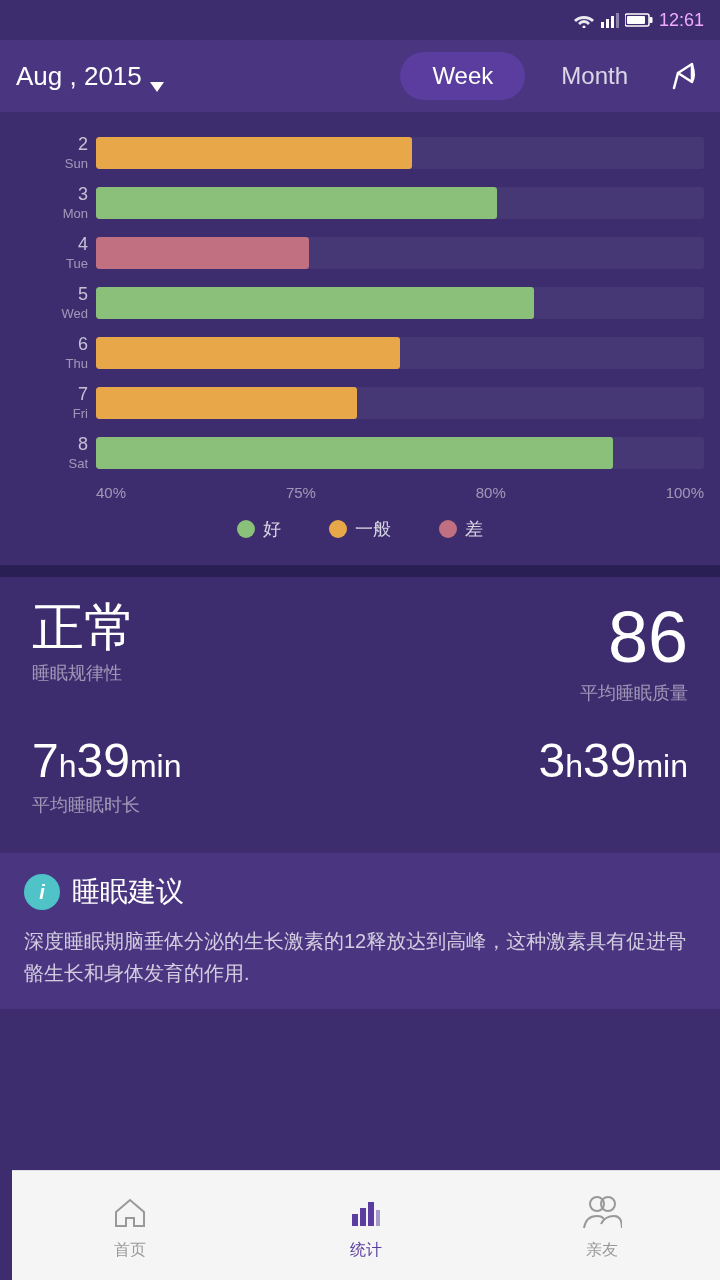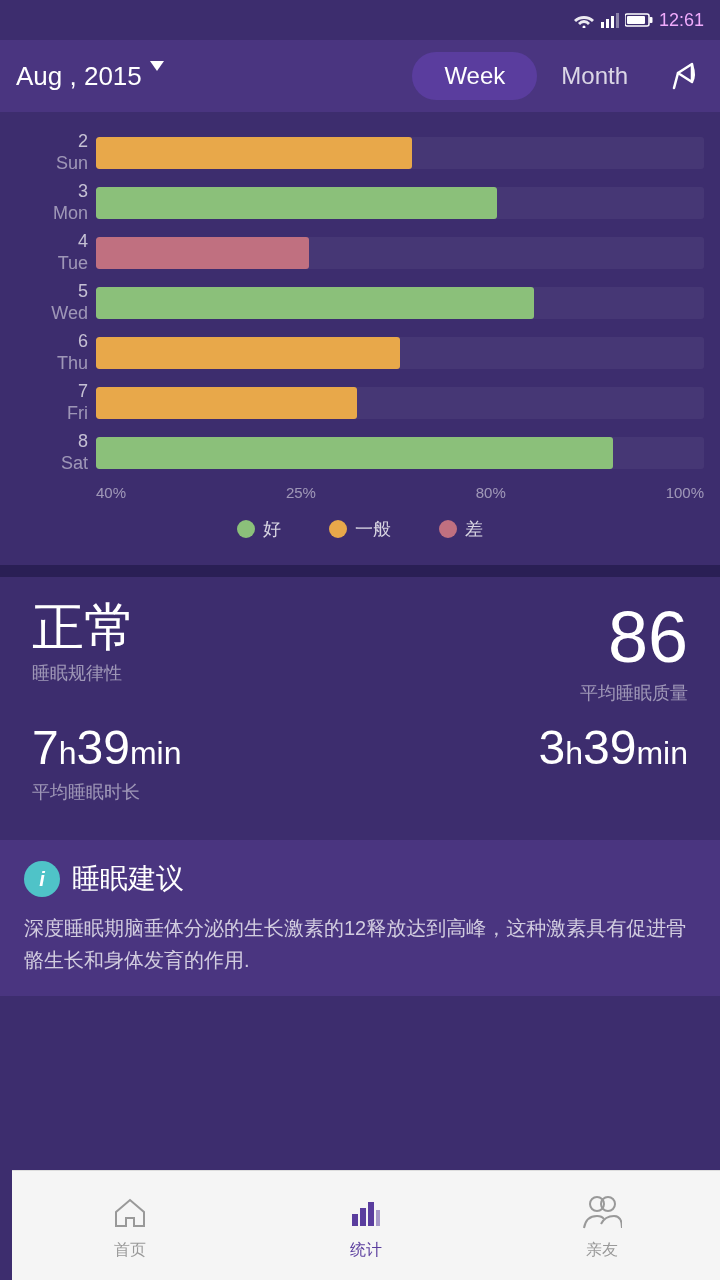--- a/index.html
+++ b/index.html
@@ -39,41 +39,41 @@
     .header {
       background: #4a3580;
       height: 72px;
       display: flex;
       align-items: center;
       padding: 0 16px;
       gap: 12px;
     }
     .date-selector {
       display: flex;
-      align-items: flex-start;
+      align-items: flex-end;
       gap: 6px;
       flex: 1;
     }
     .date-text {
       font-size: 26px;
       font-weight: 400;
       color: white;
     }
     .dropdown-arrow {
       width: 0;
       height: 0;
       border-left: 7px solid transparent;
       border-right: 7px solid transparent;
       border-top: 10px solid white;
       margin-left: 2px;
     }
     .tab-group {
       display: flex;
       align-items: center;
-      gap: 0;
+      gap: 12px;
     }
     .tab-week {
       background: #5a3d9e;
       border-radius: 30px;
       padding: 10px 32px;
       font-size: 24px;
       color: white;
       font-weight: 500;
     }
     .tab-month {
@@ -120,21 +120,21 @@
       color: rgba(255,255,255,0.6);
       font-size: 14px;
       line-height: 1.2;
     }
     .day-label .day-num {
       font-size: 18px;
       color: rgba(255,255,255,0.7);
       display: block;
     }
     .day-label .day-name {
-      font-size: 18px;
+      font-size: 13px;
       color: rgba(255,255,255,0.5);
       display: block;
     }
     .bar-track {
       flex: 1;
       height: 32px;
       background: rgba(255,255,255,0.05);
       border-radius: 3px;
       overflow: hidden;
     }
@@ -187,21 +187,21 @@
     }
 
     
     .stats-section {
       background: #3d2d6e;
       padding: 24px 32px;
     }
     .stats-grid {
       display: grid;
       grid-template-columns: 1fr 1fr;
-      gap: 19px 16px;
+      gap: 32px 16px;
     }
     .stat-item {
       display: flex;
       flex-direction: column;
       gap: 4px;
     }
     .stat-value {
       font-size: 48px;
       font-weight: 300;
       color: white;
@@ -408,21 +408,21 @@
         </div>
         <div class="bar-track">
           <div class="bar-fill bar-green" style="width:85%"></div>
         </div>
       </div>
 
     </div>
 
     <div class="x-axis">
       <span>40%</span>
-      <span>25%</span>
+      <span>75%</span>
       <span>80%</span>
       <span>100%</span>
     </div>
   </div>
 
   <div class="legend">
     <div class="legend-item">
       <div class="legend-dot dot-green"></div>
       <span>好</span>
     </div>

